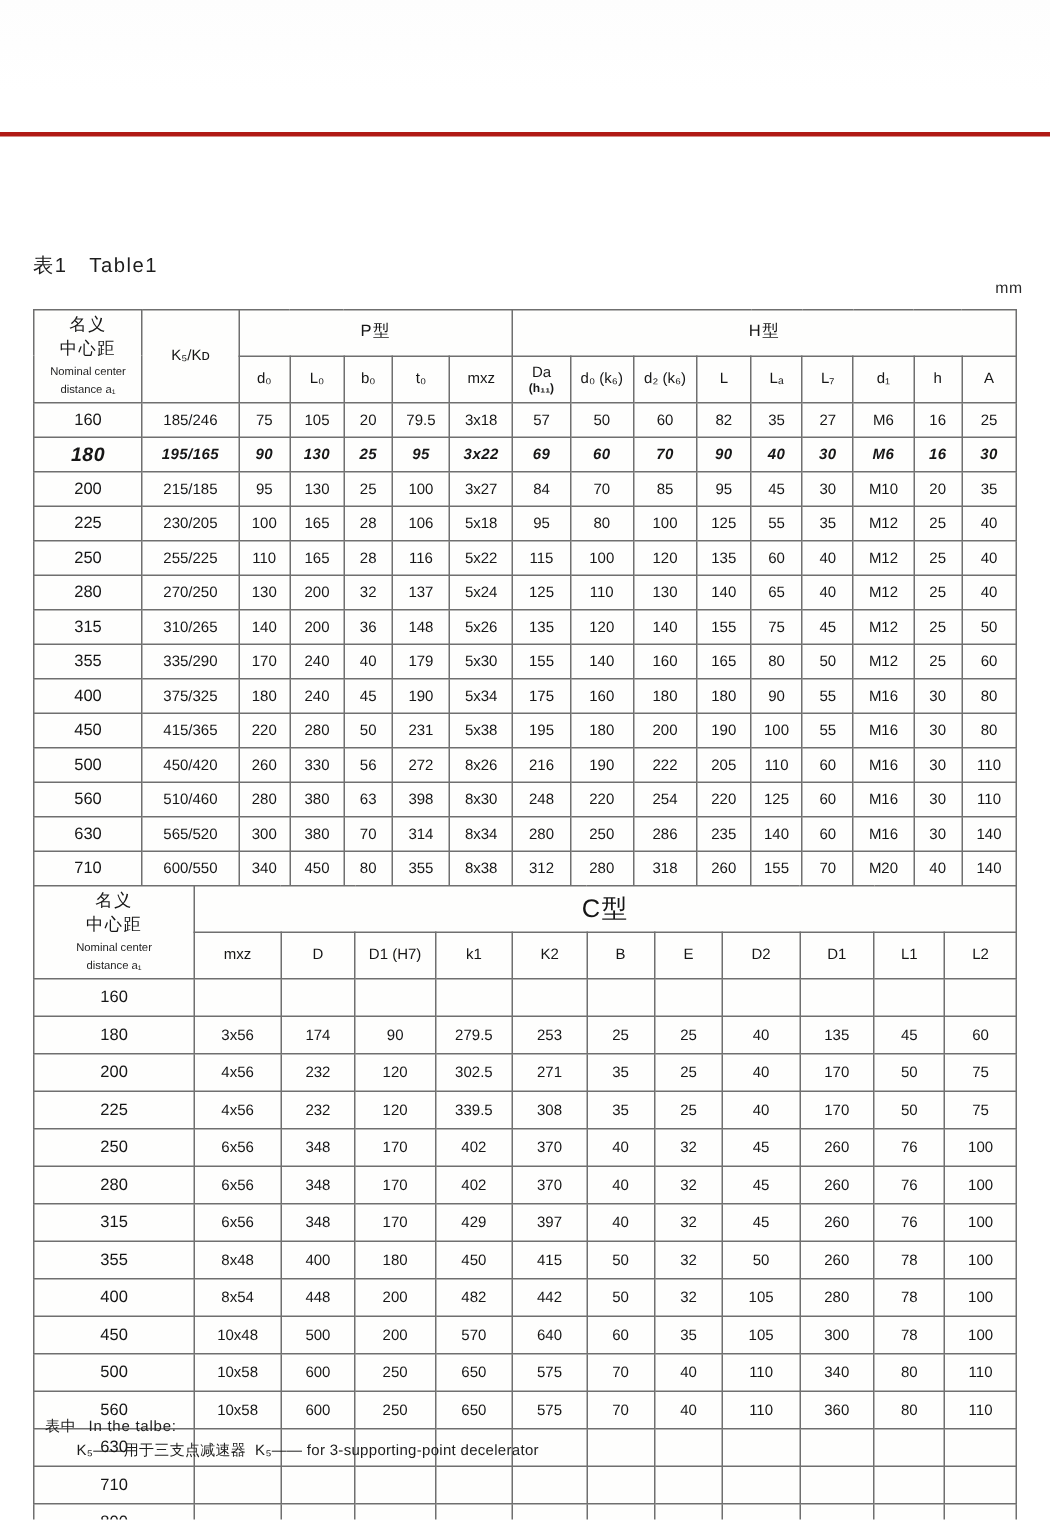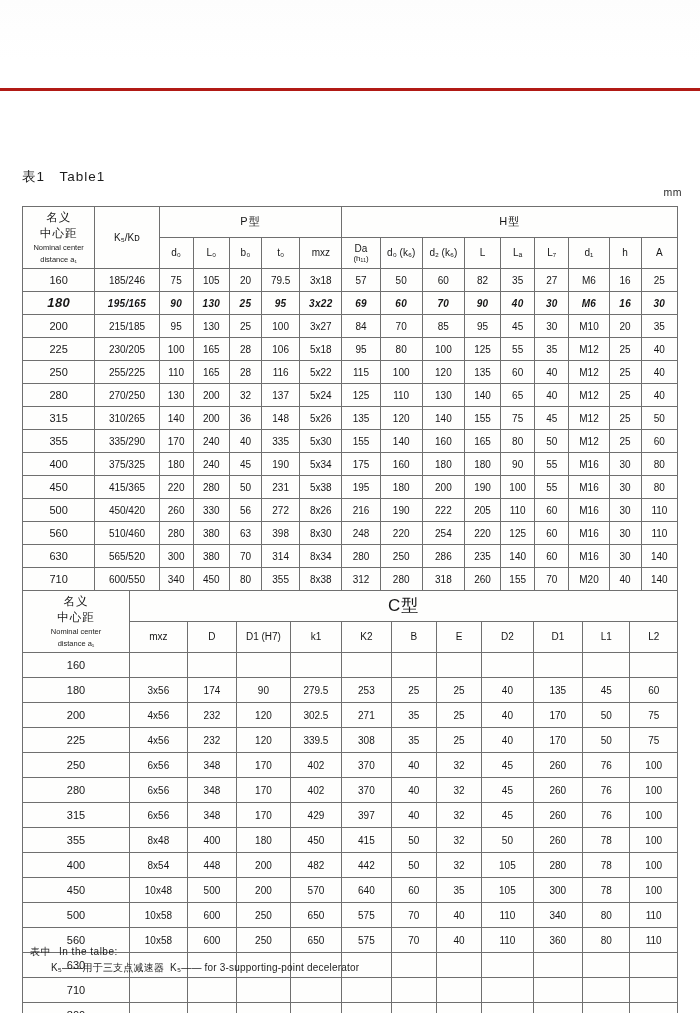--- a/index.html
+++ b/index.html
@@ -77,21 +77,21 @@
     width: 656px;
   }
   #table1 { width: 656px; }
   #table1 th, #table1 td { height: 22px; }
   #table1 thead th { height: 20px; font-size: 10px; }
   #table1 .namecell { font-size: 11px; line-height: 1.35; padding: 3px 1px; }
   #table1 .namecell .cn { font-size: 11.5px; letter-spacing: 1px; display:block; }
   #table1 .namecell .en { font-size: 7.5px; display:block; margin-top:2px; color:#222; }
   #table1 .grouphdr { font-size: 11px; letter-spacing: 1px; }
   #table1 td.first { font-size: 11px; }
-  #table1 .daline2 { font-size: 8px; display:block; }
+  #table1 .daline2 { font-size: 8px; display:block;font-weight:bold; }
 
   
   #table1 tr.marked td {
     font-style: italic;
     font-weight: 600;
     letter-spacing: 0.3px;
   }
   #table1 tr.marked td.first { font-size: 13px; }
 
   
@@ -315,21 +315,21 @@
             <td>M12</td>
             <td>25</td>
             <td>50</td>
           </tr>
           <tr>
             <td class="first">355</td>
             <td>335/290</td>
             <td>170</td>
             <td>240</td>
             <td>40</td>
-            <td>335</td>
+            <td>179</td>
             <td>5x30</td>
             <td>155</td>
             <td>140</td>
             <td>160</td>
             <td>165</td>
             <td>80</td>
             <td>50</td>
             <td>M12</td>
             <td>25</td>
             <td>60</td>

